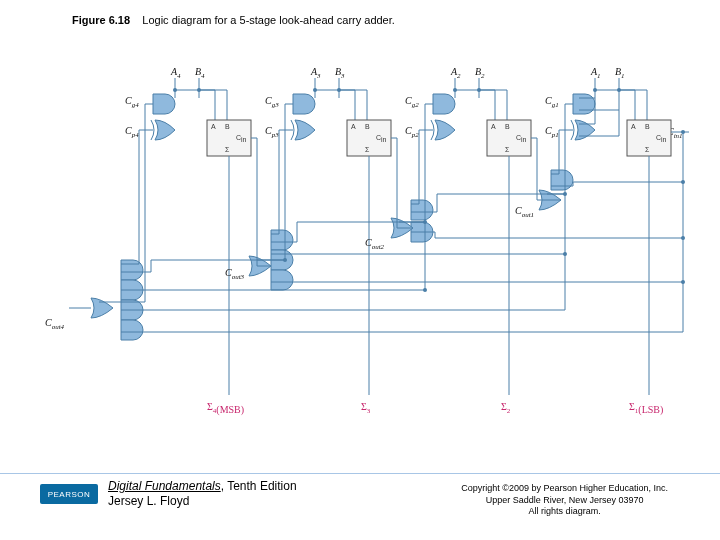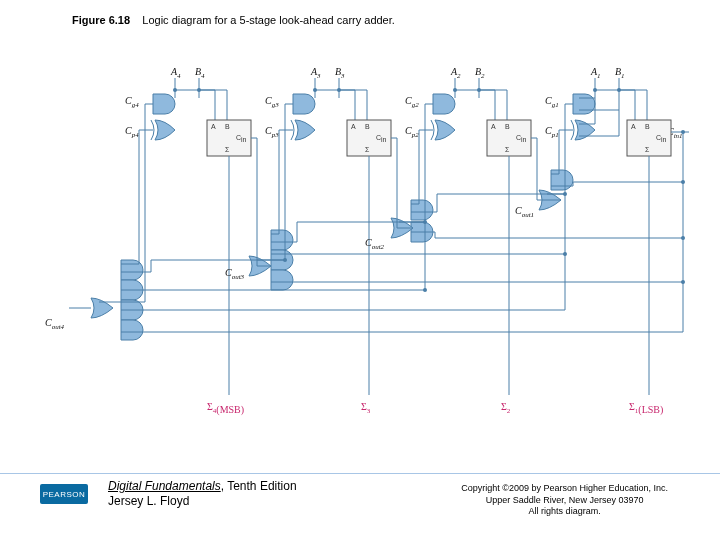--- a/index.html
+++ b/index.html
@@ -29,21 +29,21 @@
 
   .footer-rule {
     position: absolute;
     left: 0; right: 0; bottom: 66px;
     height: 0;
     border-top: 1px solid #a8c6e6;
   }
   .pearson-badge {
     position: absolute;
     left: 40px; bottom: 36px;
-    width: 48px; height: 20px;
+    width: 58px; height: 20px;
     background: #0a6aa1;
     color: #fff;
     font-size: 8px;
     letter-spacing: 0.5px;
     display: flex;
     align-items: center;
     justify-content: center;
     border-radius: 2px;
   }
   .book-info {

